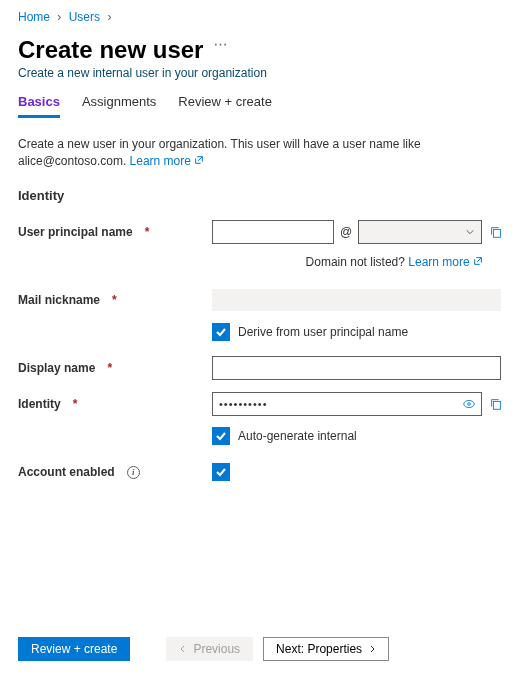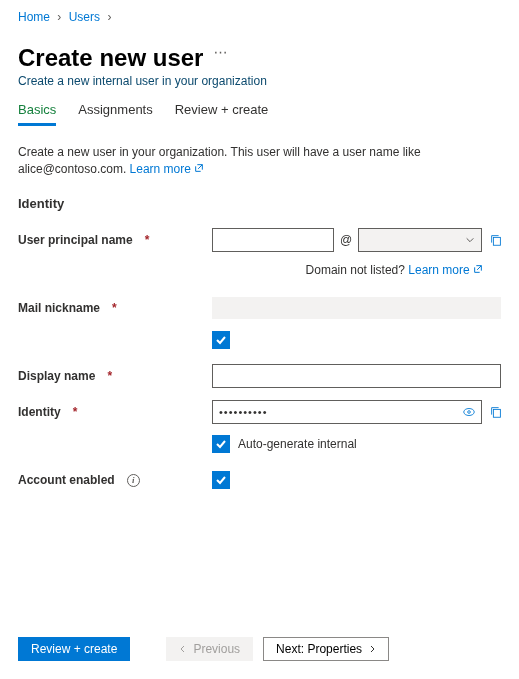--- a/index.html
+++ b/index.html
@@ -10,27 +10,27 @@
       background: #fff;
       width: 519px;
       height: 679px;
       position: relative;
       padding: 10px 18px;
     }
     a { color: #0078d4; text-decoration: none; }
     .breadcrumb { font-size: 12px; margin-bottom: 8px; }
     .breadcrumb a { color: #0078d4; }
     .breadcrumb .sep { color: #605e5c; padding: 0 4px; }
-    .title-row { display: flex; align-items: flex-start; gap: 10px; margin-top: 20px; }
+    .title-row { display: flex; align-items: flex-start; gap: 10px; margin-top: 12px; }
     h1 { font-size: 24px; font-weight: 600; color: #000; }
     .more { font-size: 14px; color: #605e5c; cursor: pointer; }
     .subtitle { font-size: 12px; color: #0c4a6e; margin-top: 2px; margin-bottom: 14px; }
     .tabs { display: flex; gap: 22px; border-bottom: none; margin-bottom: 18px; }
     .tab { font-size: 13px; color: #323130; padding-bottom: 6px; cursor: pointer; border-bottom: 3px solid transparent; }
-    .tab.active { border-bottom: 3px solid #0078d4; font-weight: 400; color: #15803d; }
+    .tab.active { border-bottom: 3px solid #0078d4; font-weight: 700; color: #6d28d9; }
     .description { font-size: 12px; color: #323130; margin-bottom: 18px; line-height: 1.4; }
     .section-heading { font-size: 13px; font-weight: 600; margin-bottom: 16px; }
     .form-row { display: flex; align-items: center; margin-bottom: 10px; min-height: 26px; }
     .form-label { width: 194px; font-size: 12px; color: #323130; display: flex; align-items: flex-end; gap: 12px; flex-shrink: 0; font-weight: bold; }
     .req { color: #a4262c; }
     .form-control-area { flex: 1; display: flex; align-items: center; gap: 6px; }
     input[type="text"], .domain-select, .pwd-wrapper {
       height: 24px;
       border: 1px solid #605e5c;
       font-size: 12px;
@@ -137,20 +137,21 @@
   <div class="form-control-area">
     <div class="nickname-readonly"></div>
   </div>
 </div>
 <div class="checkbox-row">
   <div class="az-checkbox">
     <svg viewBox="0 0 12 12">
         <path d="M2 6l3 3 5-6"></path>
       </svg>
   </div>
+  <span>Derive from user principal name</span>
 </div>
 
 <div class="form-row">
   <div class="form-label">
     <span>Display name</span>
       <span class="req">*</span>
   </div>
   <div class="form-control-area">
     <input type="text" class="display-input" value="" style="">
   </div>

